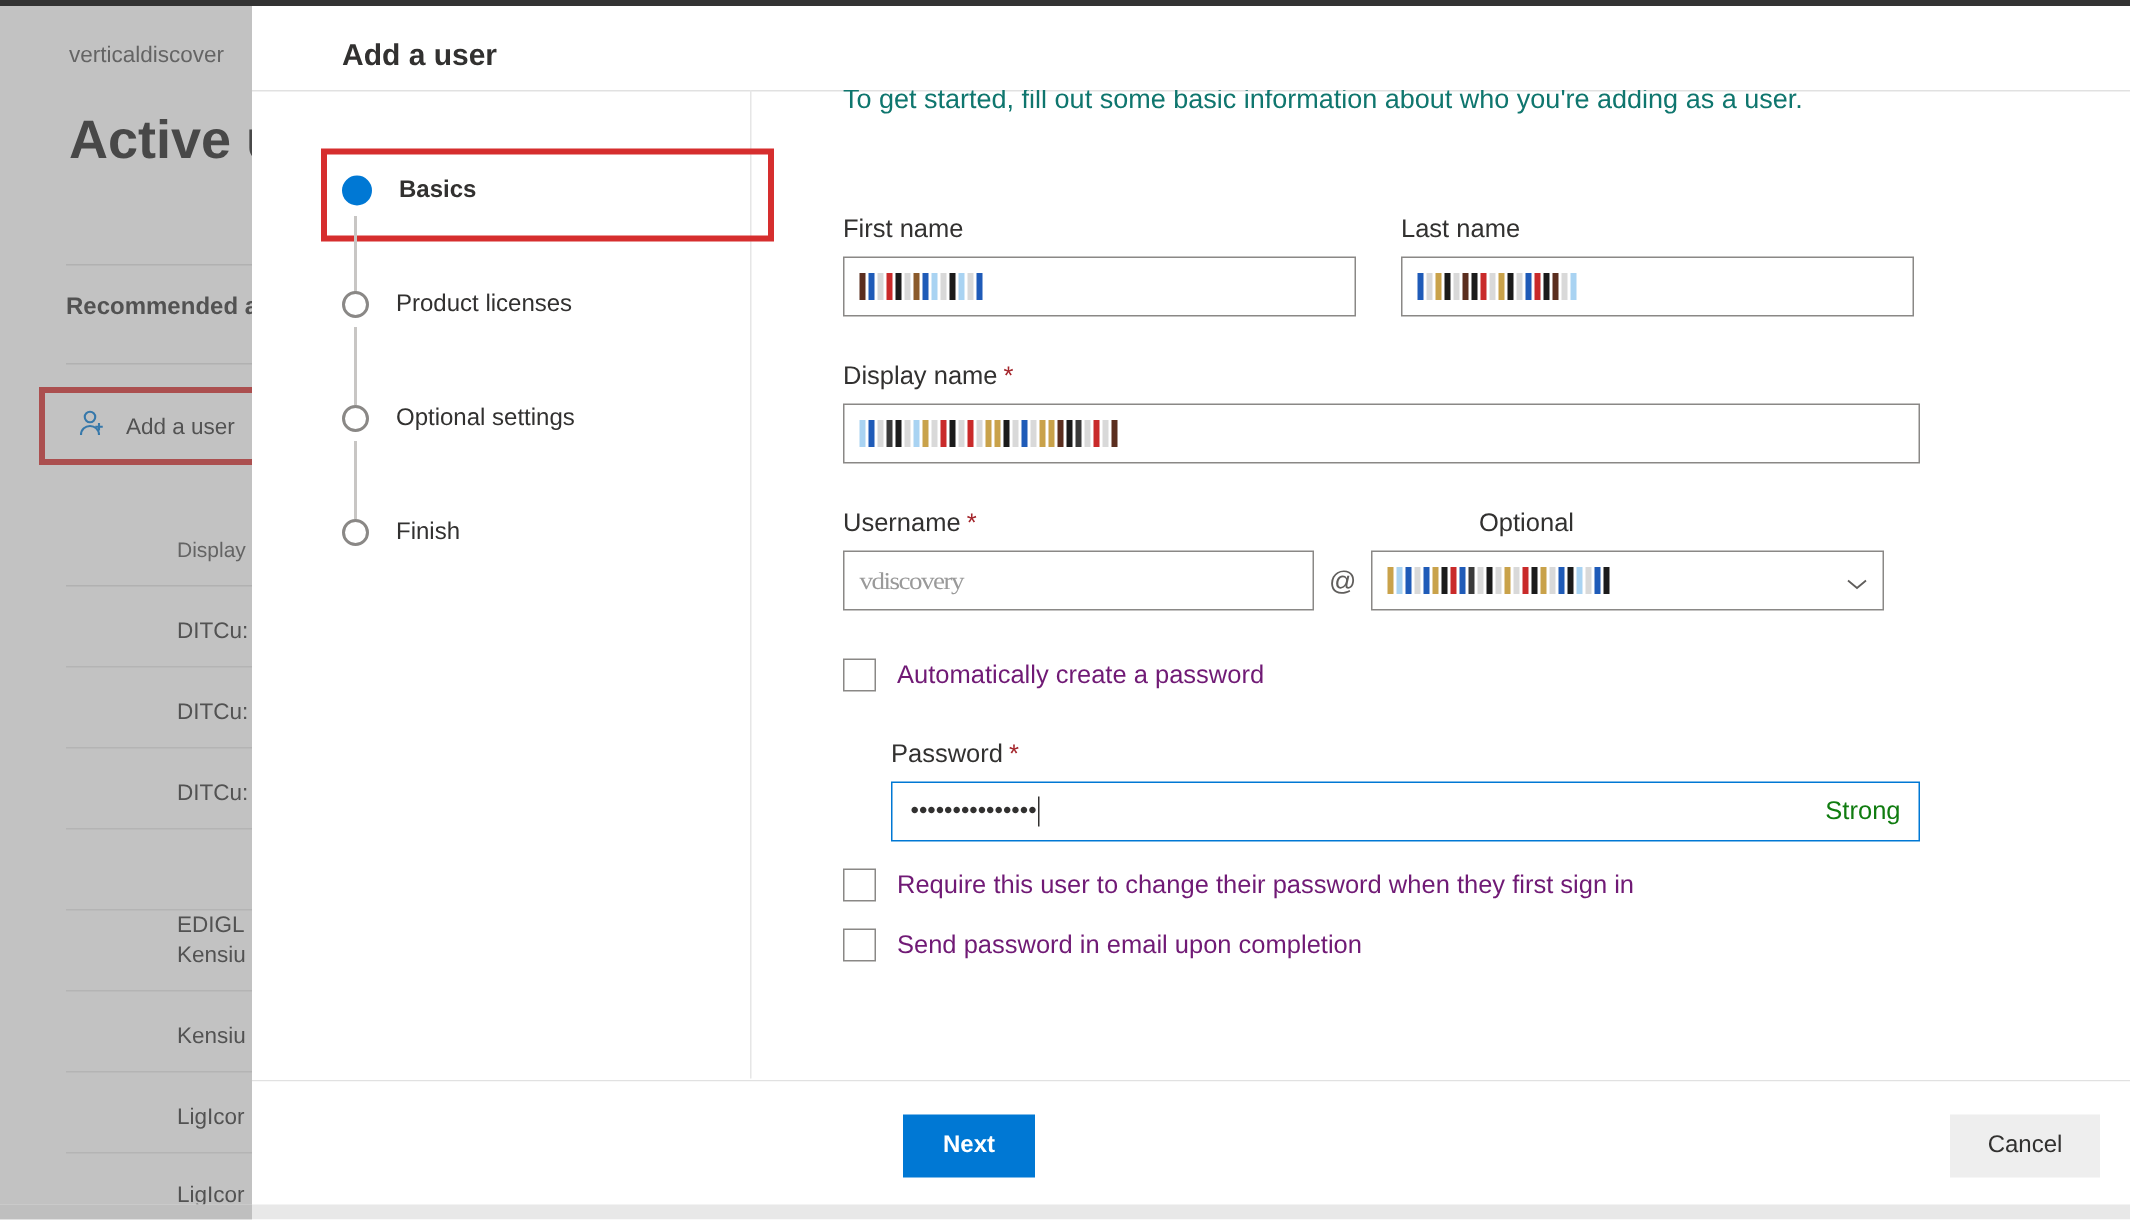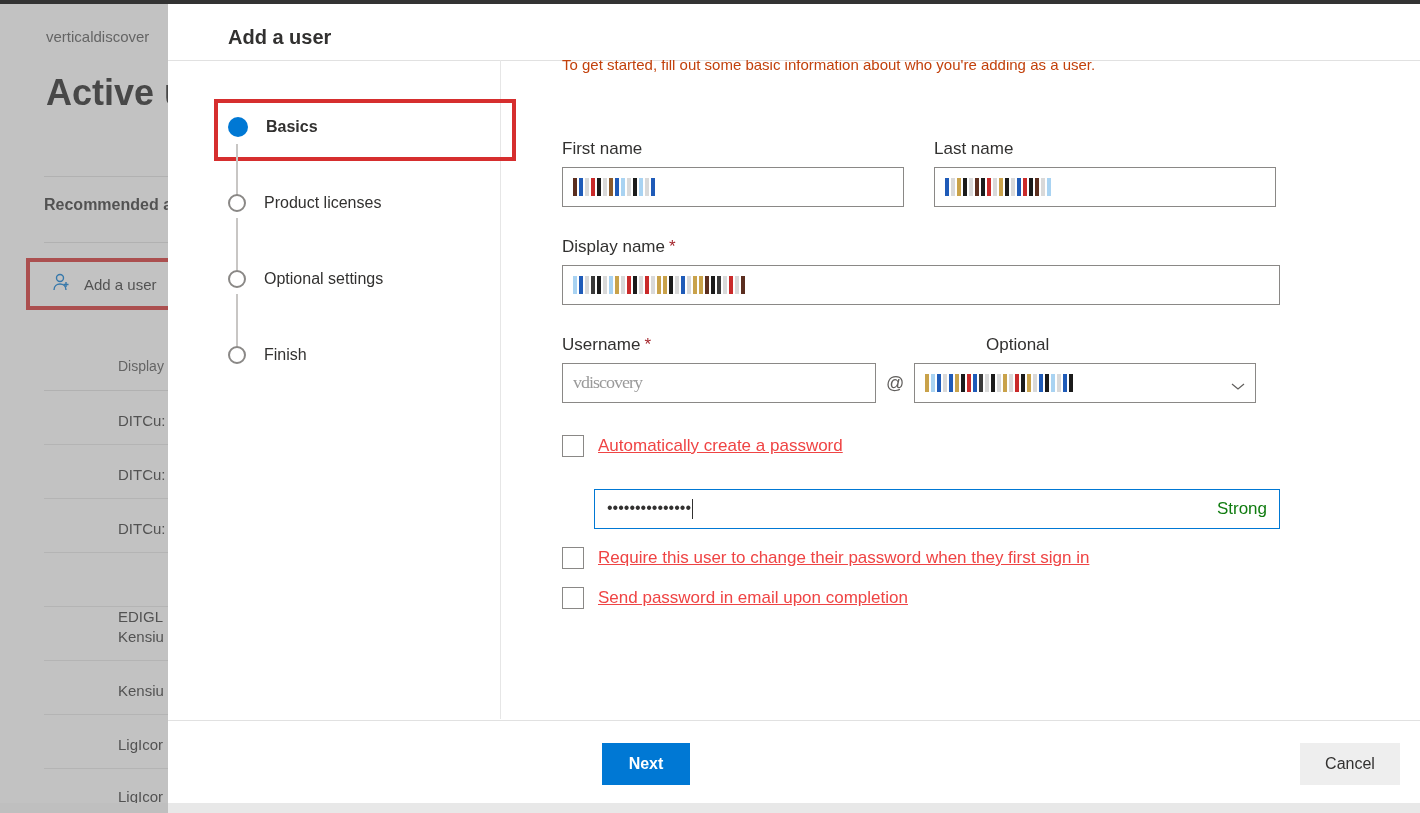--- a/index.html
+++ b/index.html
@@ -33,36 +33,36 @@
   .step { display:flex; align-items:center; height:38px; margin-bottom:38px; position:relative; }
   .step-circle { width:18px; height:18px; border:2px solid #8a8886; border-radius:50%; margin-right:18px; background:#fff; flex-shrink:0; }
   .step-circle.active { border:none; width:20px; height:20px; background:#0078d4; }
   .step-label { font-size:16px; color:#323130; }
   .step-active-label { font-weight:600;text-align:center; }
   .step-line { position:absolute; left:68px; width:2px; background:#c8c6c4; }
   .step-box-highlight { position:absolute; left:46px; top:95px; width:302px; height:62px; border:4px solid #d62e2e; }
 
   
   .form { position:absolute; left:394px; top:56px; right:20px; bottom:94px; overflow:hidden; }
-  .intro { font-size:15px; color:#c2410c; margin-top:-4px; }
+  .intro { font-size:18px; color:#0f766e; margin-top:-4px; }
   .row2 { display:flex; gap:30px; margin-top:66px; }
   .field { display:flex; flex-direction:column; }
   .label { font-size:17px; color:#323130; margin-bottom:8px; }
   .req { color:#a4262c; margin-left:4px; }
   .textbox { height:40px; border:1px solid #8a8886; background:#fff; padding:0 10px; font-size:15px; display:flex; align-items:center; overflow:hidden; }
   .textbox.small { width:342px; }
   .textbox.wide { width:718px; }
   .textbox.user { width:314px; }
   .textbox.dom { width:342px; position:relative; }
   .select-chevron { position:absolute; right:10px; top:14px; }
   .at { font-size:18px; color:#605e5c; margin:0 10px; align-self:flex-end; padding-bottom:9px; }
   .userrow { display:flex; margin-top:22px; }
   .checkrow { display:flex; align-items:center; margin-top:24px; gap:14px; }
   .chk { width:22px; height:22px; border:1px solid #8a8886; background:#fff; flex-shrink:0; }
-  .chk-label { font-size:17px; color:#ef4444;text-decoration:underline; }
+  .chk-label { font-size:17px; color:#701a75; }
   .pwd-block { margin-left:32px; margin-top:32px; }
   .pwd-input-wrap { width:686px; height:40px; border:1px solid #0078d4; display:flex; align-items:center; padding:0 12px; justify-content:space-between; margin-top:8px; }
   .pwd-dots { letter-spacing:0px; font-size:16px; color:#323130; position:relative; }
   .pwd-caret { display:inline-block; width:1px; height:20px; background:#323130; vertical-align:middle; margin-left:1px; }
   .pwd-strength { font-size:17px; color:#107c10; }
 
   .wavy { font-family: cursive; color:#9a9a9a; font-size:18px; letter-spacing:-1px; transform:scaleY(0.9); filter:blur(0.3px); }
 
   
   .footer { position:absolute; left:0; right:0; bottom:0; height:92px; background:#fff; }
@@ -285,20 +285,21 @@
         </span>
       </div>
     </div>
 
     <div class="checkrow" style="margin-top:32px;">
       <div class="chk"></div>
       <div class="chk-label">Automatically create a password</div>
     </div>
 
     <div class="pwd-block">
+      <div class="label"><span>Password</span><span class="req">*</span></div>
       <div class="pwd-input-wrap">
         <span class="pwd-dots"><span>•••••••••••••••</span><span class="pwd-caret"></span></span>
         <span class="pwd-strength">Strong</span>
       </div>
     </div>
 
     <div class="checkrow" style="margin-top:18px;">
       <div class="chk"></div>
       <div class="chk-label">Require this user to change their password when they first sign in</div>
     </div>

